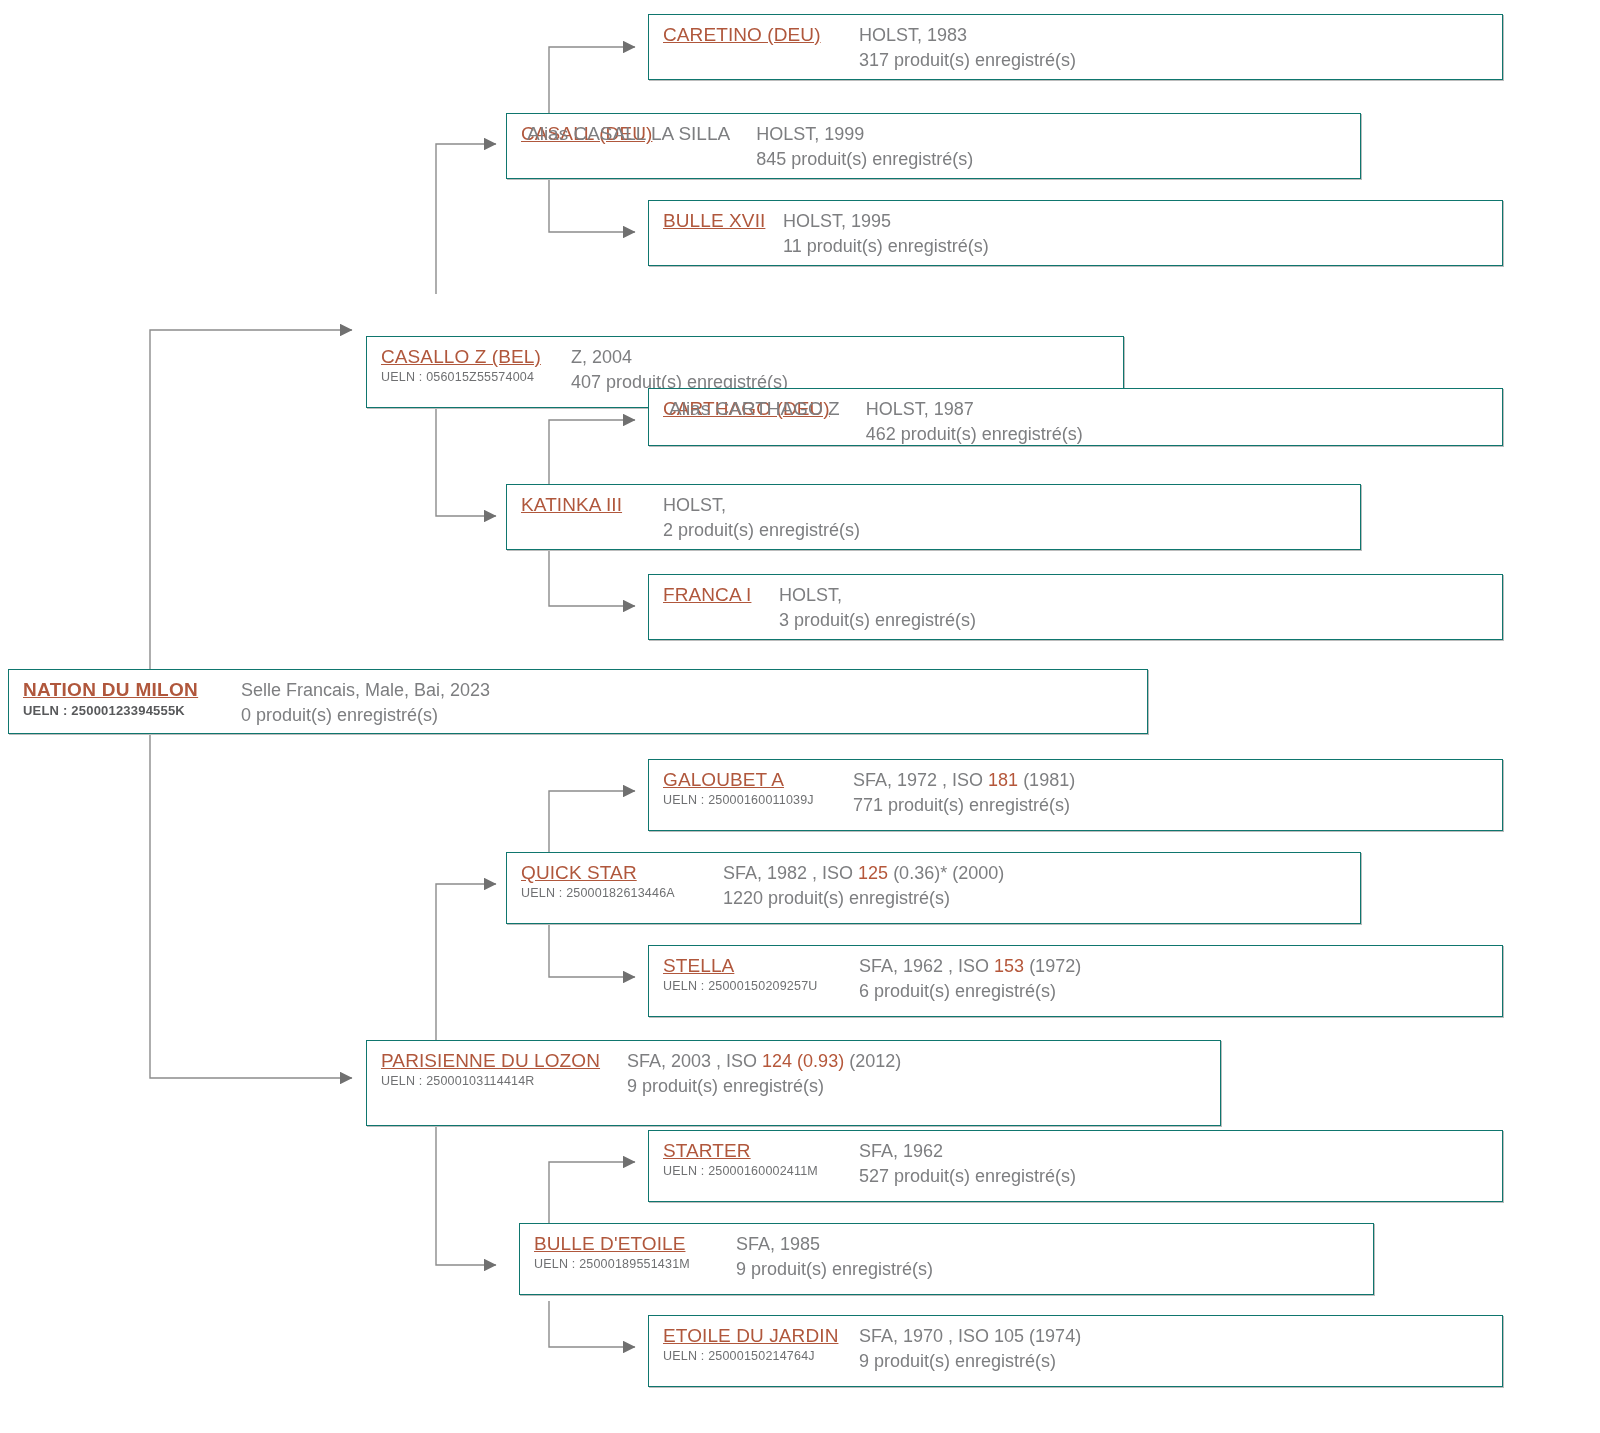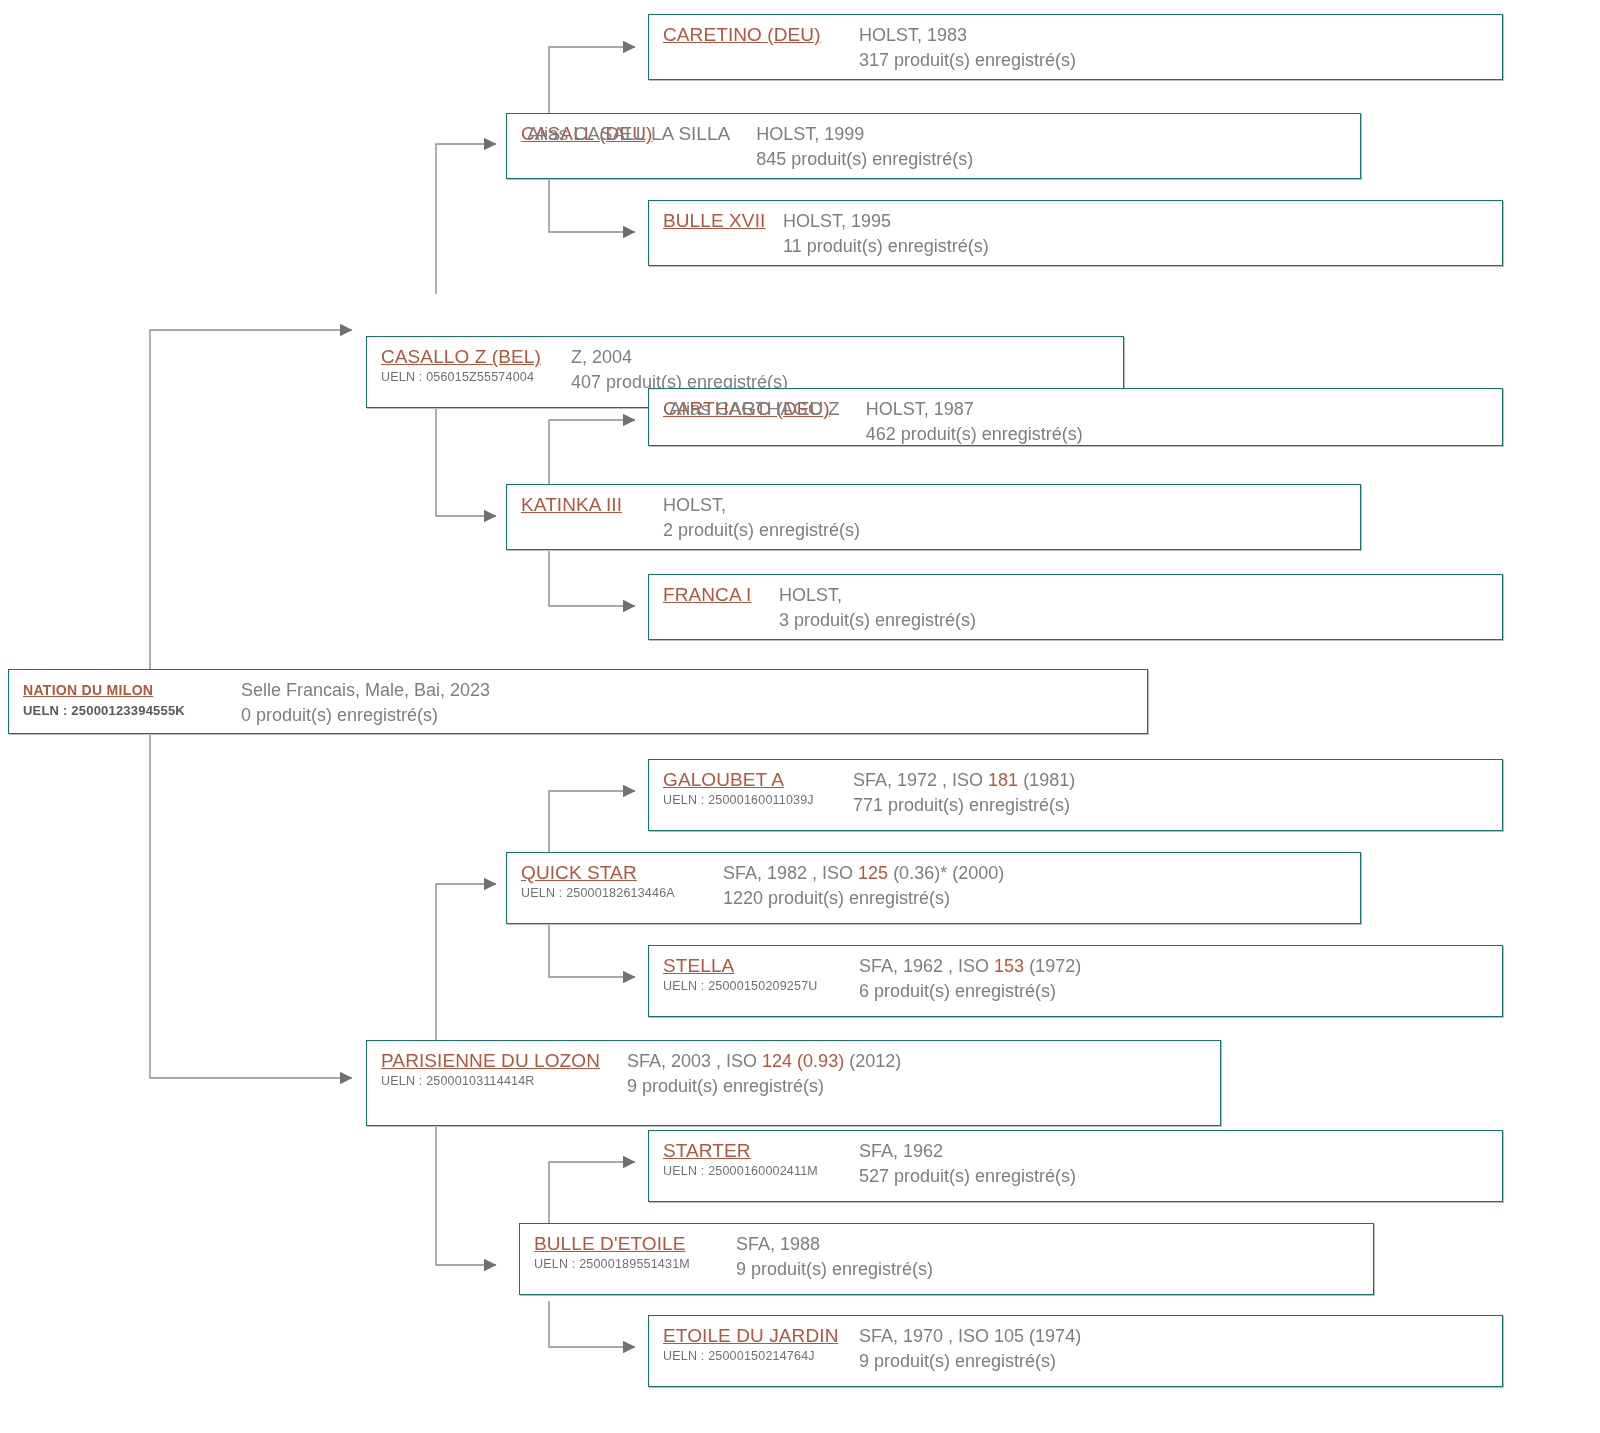--- a/index.html
+++ b/index.html
@@ -96,21 +96,21 @@
     font-size: 18px;
     line-height: 25px;
     white-space: nowrap;
   }
   .iso-hi {
     color: #b5573a;
   }
   
   .node.root .horse-name {
     font-weight: bold;
-    font-size: 14px;
+    font-size: 19px;
     letter-spacing: 0.3px;
   }
   .node.root .ueln {
     font-weight: bold;
     color: #58595b;
     font-size: 13px;
   }
   
   .gen1 .name-col { width: 218px; }
   .gen3a .name-col { width: 0px; }
@@ -335,21 +335,21 @@
     </div>
   </div>
 
   <div class="node" style="left:519px; top:1223px; width:855px; height:72px;">
     <div class="node-inner">
       <div class="name-col" style="width:202px;">
         <span class="horse-name">BULLE D'ETOILE</span>
         <span class="ueln">UELN : 25000189551431M</span>
       </div>
       <div class="info-col">
-        <span class="line1">SFA, 1988</span>
+        <span class="line1">SFA, 1985</span>
         <span class="line2">9 produit(s) enregistré(s)</span>
       </div>
     </div>
   </div>
 
   <div class="node" style="left:648px; top:1315px; width:855px; height:72px;">
     <div class="node-inner">
       <div class="name-col" style="width:196px;">
         <span class="horse-name">ETOILE DU JARDIN</span>
         <span class="ueln">UELN : 25000150214764J</span>

